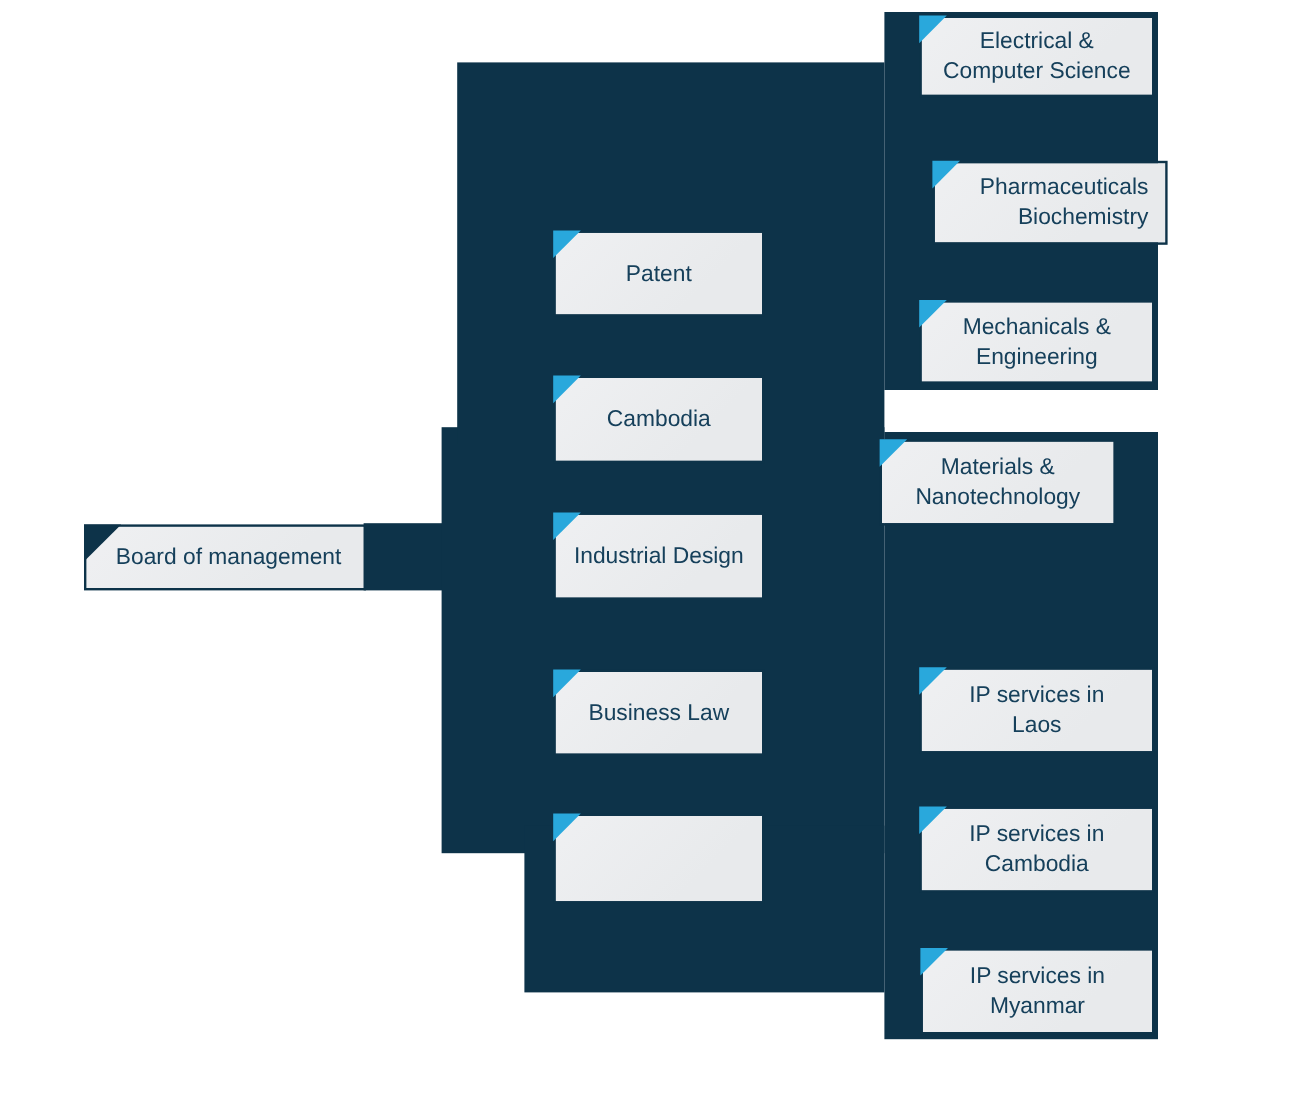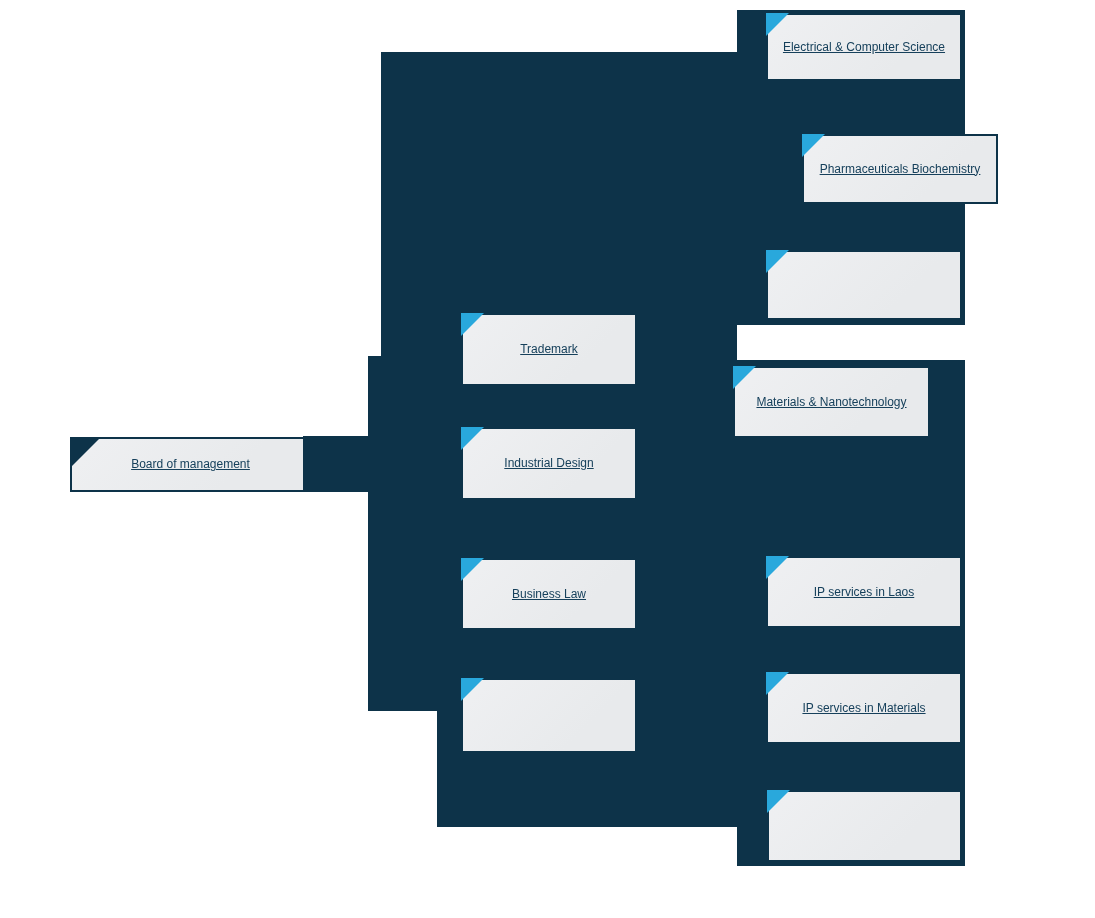--- a/index.html
+++ b/index.html
@@ -26,24 +26,23 @@
   .node{
     position:absolute;
     background:linear-gradient(135deg,var(--box-fill-light) 0%,var(--box-fill) 70%);
     border:2px solid var(--box-border);
     box-sizing:border-box;
     display:flex;
     align-items:center;
     justify-content:center;
     text-align:center;
     color:var(--text);
-    font-size:12px;
+    font-size:19px;
     line-height:25px;
     padding:2px 14px;
-    text-decoration:underline;
   }
   .fold{
     position:absolute;
     top:-2px;left:-2px;
     width:0;height:0;
     border-top:23px solid var(--accent);
     border-right:23px solid transparent;
   }
   .cut{
     position:absolute;
@@ -64,57 +63,63 @@
   <div class="panel" style="left:381px;top:52px;width:356px;height:318px;"></div>
   <div class="panel" style="left:437px;top:688px;width:300px;height:139px;"></div>
   <div class="panel" style="left:737px;top:10px;width:228px;height:315px;"></div>
   <div class="panel" style="left:737px;top:360px;width:228px;height:506px;"></div>
 
   <div class="node" style="left:70px;top:437px;width:235px;height:55px;padding-left:20px;">
     <span class="cut"></span>
     <span class="label">Board of management</span>
   </div>
 
+  <div class="node" style="left:461px;top:192px;width:176px;height:72px;">
+    <span class="fold"></span>
+    <span class="label">Patent</span>
+  </div>
   <div class="node" style="left:461px;top:313px;width:176px;height:73px;">
     <span class="fold"></span>
-    <span class="label">Trademark</span>
+    <span class="label">Cambodia</span>
   </div>
   <div class="node" style="left:461px;top:558px;width:176px;height:72px;">
     <span class="fold"></span>
     <span class="label">Business Law</span>
   </div>
   <div class="node" style="left:461px;top:427px;width:176px;height:73px;padding:2px 8px;">
     <span class="fold"></span>
     <span class="label">Industrial Design</span>
   </div>
   <div class="node" style="left:461px;top:678px;width:176px;height:75px;padding:2px 10px;">
     <span class="fold"></span>
   </div>
 
   <div class="node" style="left:766px;top:13px;width:196px;height:68px;">
     <span class="fold"></span>
     <span class="label">Electrical &amp; Computer Science</span>
   </div>
-  <div class="node" style="left:802px;top:134px;width:196px;height:70px;">
+  <div class="node" style="left:777px;top:134px;width:196px;height:70px;text-align:right;">
     <span class="fold"></span>
     <span class="label">Pharmaceuticals Biochemistry</span>
   </div>
   <div class="node" style="left:766px;top:250px;width:196px;height:70px;">
     <span class="fold"></span>
+    <span class="label">Mechanicals &amp; Engineering</span>
   </div>
   <div class="node" style="left:733px;top:366px;width:197px;height:72px;">
     <span class="fold"></span>
     <span class="label">Materials &amp; Nanotechnology</span>
   </div>
 
-  <div class="node" style="left:766px;top:556px;width:196px;height:72px;padding:2px 24px;text-align:right;">
+  <div class="node" style="left:766px;top:556px;width:196px;height:72px;padding:2px 24px;">
     <span class="fold"></span>
     <span class="label">IP services in Laos</span>
   </div>
   <div class="node" style="left:766px;top:672px;width:196px;height:72px;padding:2px 24px;">
     <span class="fold"></span>
-    <span class="label">IP services in Materials</span>
+    <span class="label">IP services in Cambodia</span>
   </div>
   <div class="node" style="left:767px;top:790px;width:195px;height:72px;padding:2px 24px;">
     <span class="fold"></span>
+    <span class="label">IP services in Myanmar</span>
   </div>
 
 </div>
 
 </body></html>

